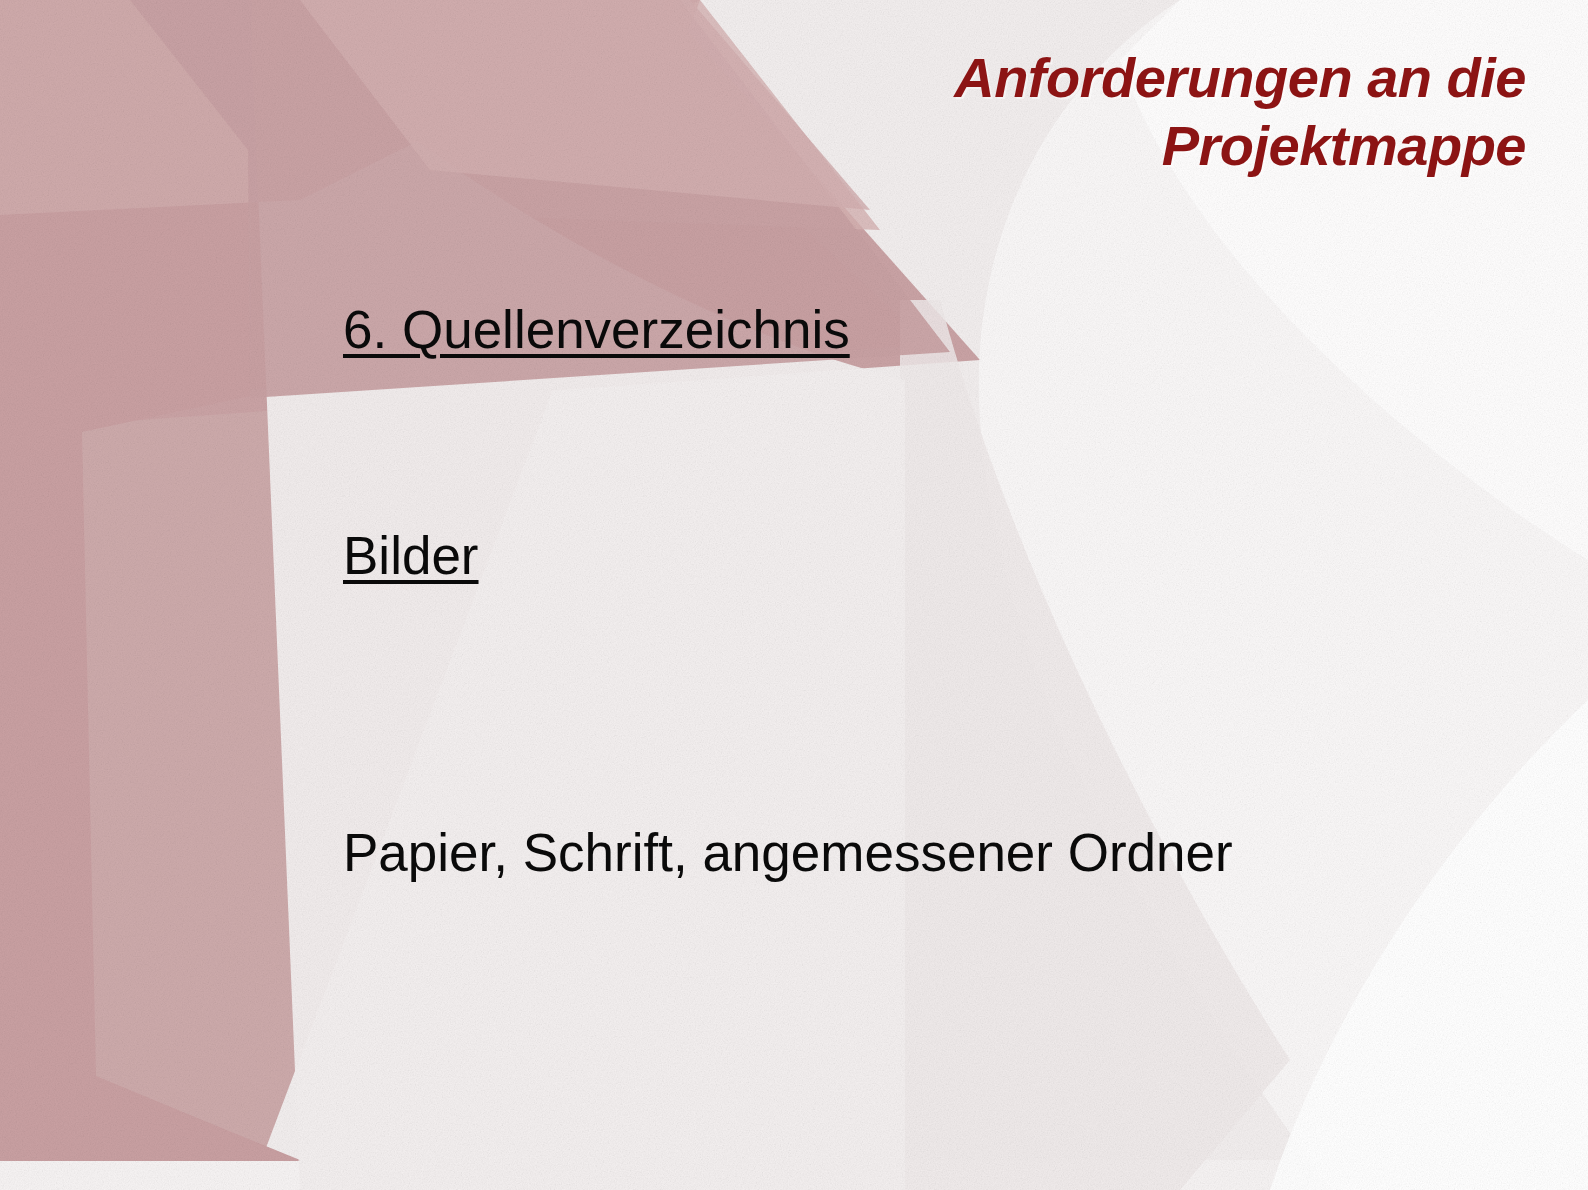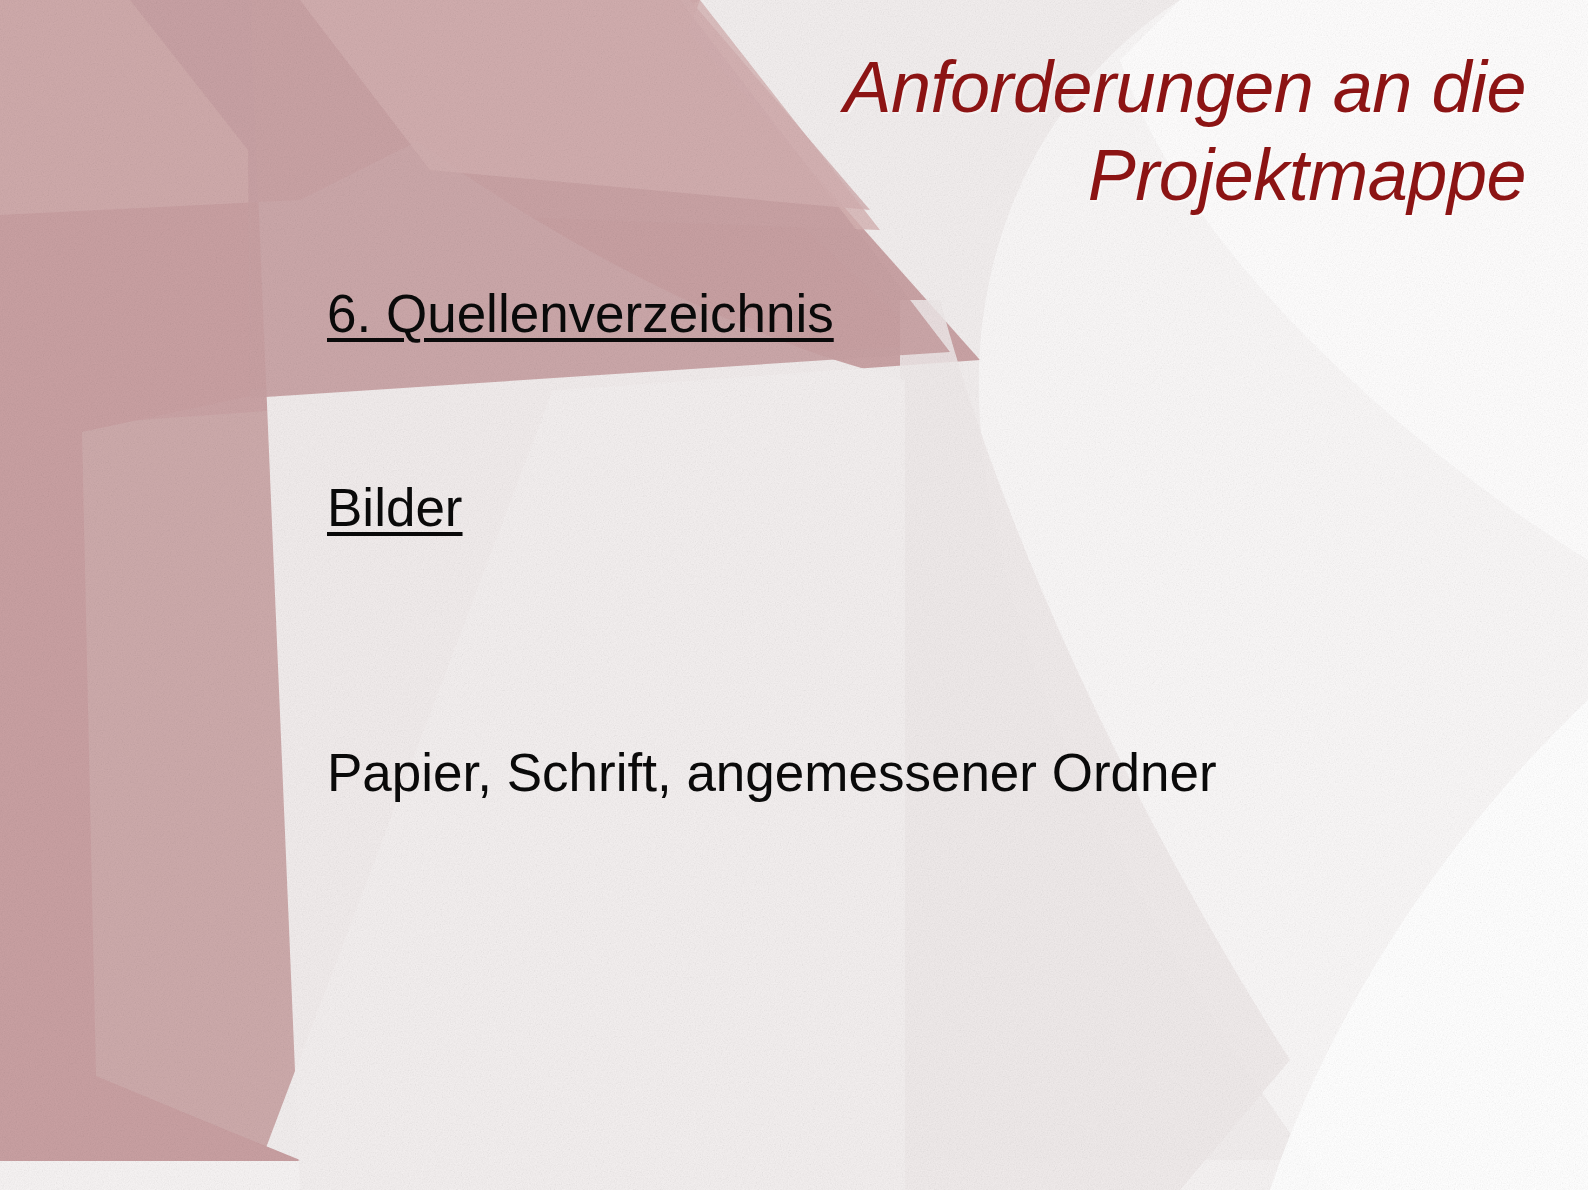--- a/index.html
+++ b/index.html
@@ -40,41 +40,41 @@
     z-index: 3;
   }
 
   .title-block {
     position: absolute;
     top: 44px;
     right: 62px;
     width: 1100px;
     text-align: right;
     color: #8c1414;
-    font-weight: normal;
+    font-weight: bold;
     font-style: italic;
-    font-size: 72px;
+    font-size: 56px;
     line-height: 1.22;
     letter-spacing: -0.5px;
     text-shadow: 2px 2px 0 rgba(255,255,255,.45);
   }
   .title-line { display: block; white-space: nowrap; }
 
   .body-block {
     position: absolute;
     left: 327px;
     top: 282px;
     width: 1185px;
     color: #0a0a0a;
     font-size: 53px;
     line-height: 1.20;
   }
 
   .para {
-    margin: 0;
+    margin: 16px;
     padding: 0;
   }
   .para.heading {
     text-decoration: underline;
     text-underline-offset: 6px;
     text-decoration-thickness: 4px;
   }
   .para.hang {
     padding-left: 52px;
     text-indent: -52px;

